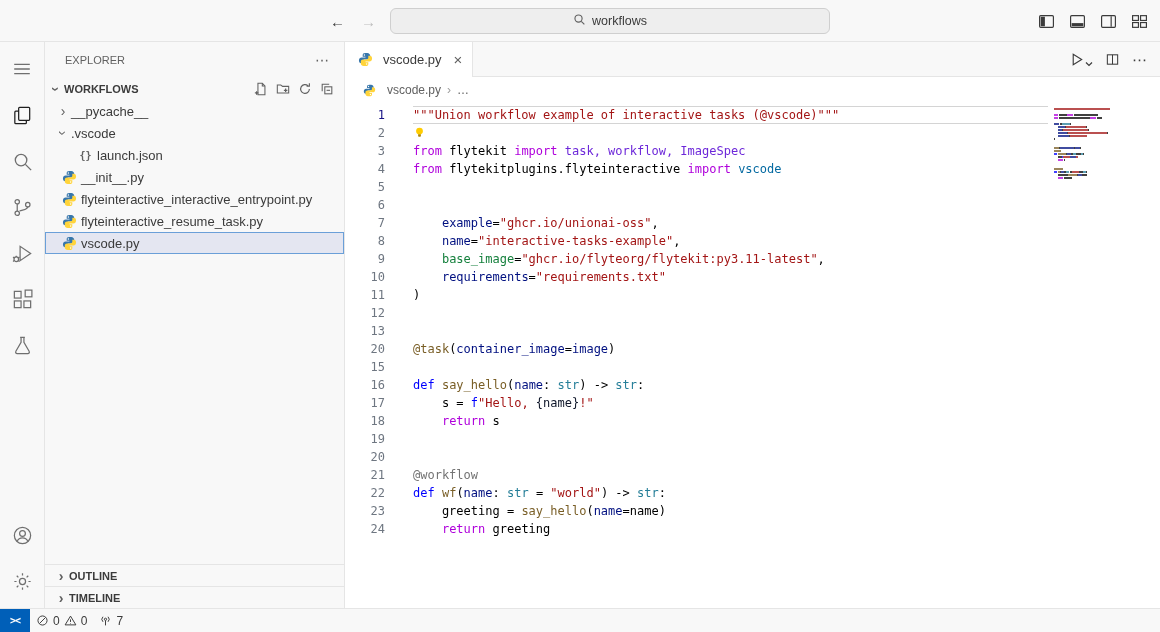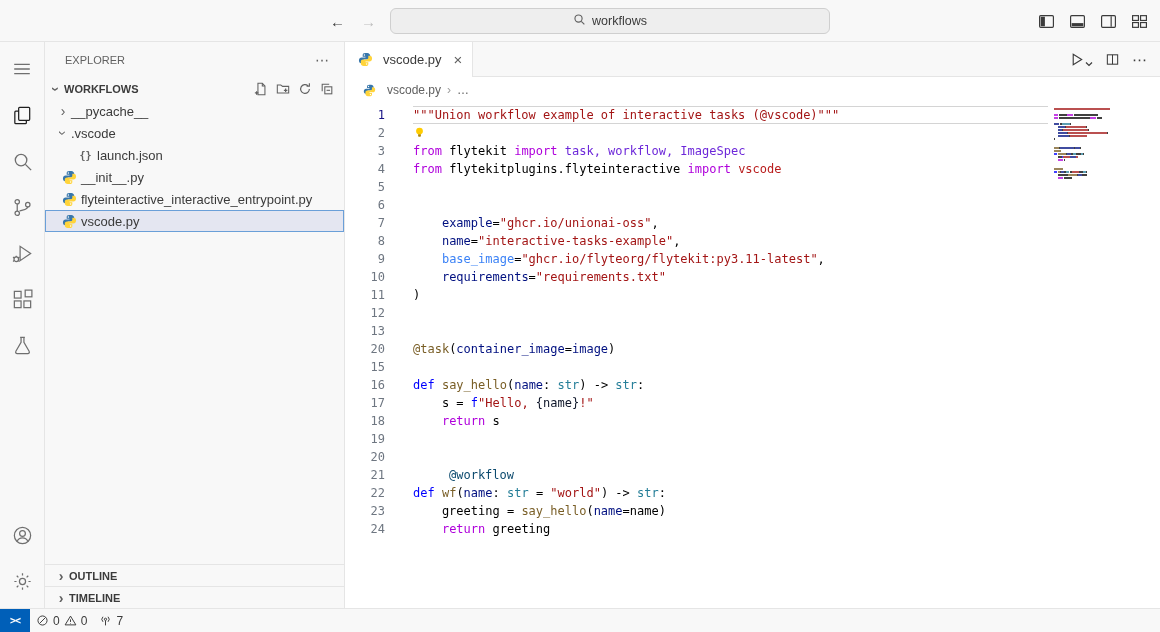--- a/index.html
+++ b/index.html
@@ -260,20 +260,31 @@
             <span class="ficon">
               <svg width="15" height="15" viewBox="0 0 16 16">
                 <path fill="#3776ab" d="M7.9 1C5.7 1 5 2 5 3.2V5h3v.8H3.8C2.2 5.8 1 7 1 9c0 1.6.8 3 2.4 3H5V9.8C5 8.6 6.2 8 7.6 8h3C11.9 8 13 7 13 5.8v-2C13 2.6 11.8 1 9.9 1H7.9z"></path>
                 <path fill="#ffd43b" d="M8.1 15c2.2 0 2.9-1 2.9-2.2V11H8v-.8h4.2c1.6 0 2.8-1.2 2.8-3.2 0-1.6-.8-3-2.4-3H11v2.2C11 7.4 9.8 8 8.4 8h-3C4.1 8 3 9 3 10.2v2C3 13.4 4.2 15 6.1 15h2z"></path>
                 <circle cx="6.8" cy="3.1" r=".8" fill="#fff"></circle>
                 <circle cx="9.2" cy="12.9" r=".8" fill="#fff"></circle>
               </svg>
             </span>
             <span class="tlabel">flyteinteractive_interactive_entrypoint.py</span>
           </div>
+          <div class="tree-row" style="padding-left: 16px;">
+            <span class="ficon">
+              <svg width="15" height="15" viewBox="0 0 16 16">
+                <path fill="#3776ab" d="M7.9 1C5.7 1 5 2 5 3.2V5h3v.8H3.8C2.2 5.8 1 7 1 9c0 1.6.8 3 2.4 3H5V9.8C5 8.6 6.2 8 7.6 8h3C11.9 8 13 7 13 5.8v-2C13 2.6 11.8 1 9.9 1H7.9z"></path>
+                <path fill="#ffd43b" d="M8.1 15c2.2 0 2.9-1 2.9-2.2V11H8v-.8h4.2c1.6 0 2.8-1.2 2.8-3.2 0-1.6-.8-3-2.4-3H11v2.2C11 7.4 9.8 8 8.4 8h-3C4.1 8 3 9 3 10.2v2C3 13.4 4.2 15 6.1 15h2z"></path>
+                <circle cx="6.8" cy="3.1" r=".8" fill="#fff"></circle>
+                <circle cx="9.2" cy="12.9" r=".8" fill="#fff"></circle>
+              </svg>
+            </span>
+            <span class="tlabel">flyteinteractive_resume_task.py</span>
+          </div>
           <div class="tree-row selected" style="padding-left: 16px;">
             <span class="ficon">
               <svg width="15" height="15" viewBox="0 0 16 16">
                 <path fill="#3776ab" d="M7.9 1C5.7 1 5 2 5 3.2V5h3v.8H3.8C2.2 5.8 1 7 1 9c0 1.6.8 3 2.4 3H5V9.8C5 8.6 6.2 8 7.6 8h3C11.9 8 13 7 13 5.8v-2C13 2.6 11.8 1 9.9 1H7.9z"></path>
                 <path fill="#ffd43b" d="M8.1 15c2.2 0 2.9-1 2.9-2.2V11H8v-.8h4.2c1.6 0 2.8-1.2 2.8-3.2 0-1.6-.8-3-2.4-3H11v2.2C11 7.4 9.8 8 8.4 8h-3C4.1 8 3 9 3 10.2v2C3 13.4 4.2 15 6.1 15h2z"></path>
                 <circle cx="6.8" cy="3.1" r=".8" fill="#fff"></circle>
                 <circle cx="9.2" cy="12.9" r=".8" fill="#fff"></circle>
               </svg>
             </span>
             <span class="tlabel">vscode.py</span>
@@ -348,40 +359,40 @@
                     <circle cx="8" cy="6.3" r="4.2" fill="#ffcc00"></circle>
                     <path d="M6.3 10.2h3.4v2a1 1 0 0 1-1 1H7.3a1 1 0 0 1-1-1z" fill="#b08900"></path>
                   </svg></span></div>
             </div>
             <div class="code-line">
               <div class="gutter">3</div>
               <div class="lcontent"><span style="color: rgb(175, 0, 219);">from</span><span style="color: rgb(0, 0, 0);"> flytekit </span><span style="color: rgb(175, 0, 219);">import</span><span style="color: #6d28d9;"> task, workflow, ImageSpec</span></div>
             </div>
             <div class="code-line">
               <div class="gutter">4</div>
-              <div class="lcontent"><span style="color: rgb(175, 0, 219);">from</span><span style="color: rgb(0, 0, 0);"> flytekitplugins.flyteinteractive </span><span style="color: rgb(175, 0, 219);">import</span><span style="color: #b91c1c;"> vscode</span></div>
+              <div class="lcontent"><span style="color: rgb(175, 0, 219);">from</span><span style="color: rgb(0, 0, 0);"> flytekitplugins.flyteinteractive </span><span style="color: rgb(175, 0, 219);">import</span><span style="color: #0369a1;"> vscode</span></div>
             </div>
             <div class="code-line">
               <div class="gutter">5</div>
               <div class="lcontent"></div>
             </div>
             <div class="code-line">
               <div class="gutter">6</div>
             </div>
             <div class="code-line">
               <div class="gutter">7</div>
               <div class="lcontent"><span style="color: rgb(0, 0, 0);">    </span><span style="color: rgb(0, 16, 128);">example</span><span style="color: rgb(0, 0, 0);">=</span><span style="color: rgb(163, 21, 21);">"ghcr.io/unionai-oss"</span><span style="color: rgb(0, 0, 0);">,</span></div>
             </div>
             <div class="code-line">
               <div class="gutter">8</div>
               <div class="lcontent"><span style="color: rgb(0, 0, 0);">    </span><span style="color: rgb(0, 16, 128);">name</span><span style="color: rgb(0, 0, 0);">=</span><span style="color: rgb(163, 21, 21);">"interactive-tasks-example"</span><span style="color: rgb(0, 0, 0);">,</span></div>
             </div>
             <div class="code-line">
               <div class="gutter">9</div>
-              <div class="lcontent"><span style="color: rgb(0, 0, 0);">    </span><span style="color: #3b82f6;">base_image</span><span style="color: rgb(0, 0, 0);">=</span><span style="color: rgb(163, 21, 21);">"ghcr.io/flyteorg/flytekit:py3.11-latest"</span><span style="color: rgb(0, 0, 0);">,</span></div>
+              <div class="lcontent"><span style="color: rgb(0, 0, 0);">    </span><span style="color: #15803d;">base_image</span><span style="color: rgb(0, 0, 0);">=</span><span style="color: rgb(163, 21, 21);">"ghcr.io/flyteorg/flytekit:py3.11-latest"</span><span style="color: rgb(0, 0, 0);">,</span></div>
             </div>
             <div class="code-line">
               <div class="gutter">10</div>
               <div class="lcontent"><span style="color: rgb(0, 0, 0);">    </span><span style="color: rgb(0, 16, 128);">requirements</span><span style="color: rgb(0, 0, 0);">=</span><span style="color: rgb(163, 21, 21);">"requirements.txt"</span></div>
             </div>
             <div class="code-line">
               <div class="gutter">11</div>
               <div class="lcontent"><span style="color: rgb(0, 0, 0);">)</span></div>
             </div>
             <div class="code-line">
@@ -414,21 +425,21 @@
             <div class="code-line">
               <div class="gutter">19</div>
               <div class="lcontent"></div>
             </div>
             <div class="code-line">
               <div class="gutter">20</div>
               <div class="lcontent"></div>
             </div>
             <div class="code-line">
               <div class="gutter">21</div>
-              <div class="lcontent"><span style="color: #0c4a6e; margin-left: 36px;">@workflow</span></div>
+              <div class="lcontent"><span style="color: #737373;">@workflow</span></div>
             </div>
             <div class="code-line">
               <div class="gutter">22</div>
               <div class="lcontent"><span style="color: rgb(0, 0, 255);">def</span><span style="color: rgb(0, 0, 0);"> </span><span style="color: rgb(121, 94, 38);">wf</span><span style="color: rgb(0, 0, 0);">(</span><span style="color: rgb(0, 16, 128);">name</span><span style="color: rgb(0, 0, 0);">: </span><span style="color: rgb(38, 127, 153);">str</span><span style="color: rgb(0, 0, 0);"> = </span><span style="color: rgb(163, 21, 21);">"world"</span><span style="color: rgb(0, 0, 0);">) -&gt; </span><span style="color: rgb(38, 127, 153);">str</span><span style="color: rgb(0, 0, 0);">:</span></div>
             </div>
             <div class="code-line">
               <div class="gutter">23</div>
               <div class="lcontent"><span style="color: rgb(0, 0, 0);">    greeting = </span><span style="color: rgb(121, 94, 38);">say_hello</span><span style="color: rgb(0, 0, 0);">(</span><span style="color: rgb(0, 16, 128);">name</span><span style="color: rgb(0, 0, 0);">=name)</span></div>
             </div>
             <div class="code-line">

